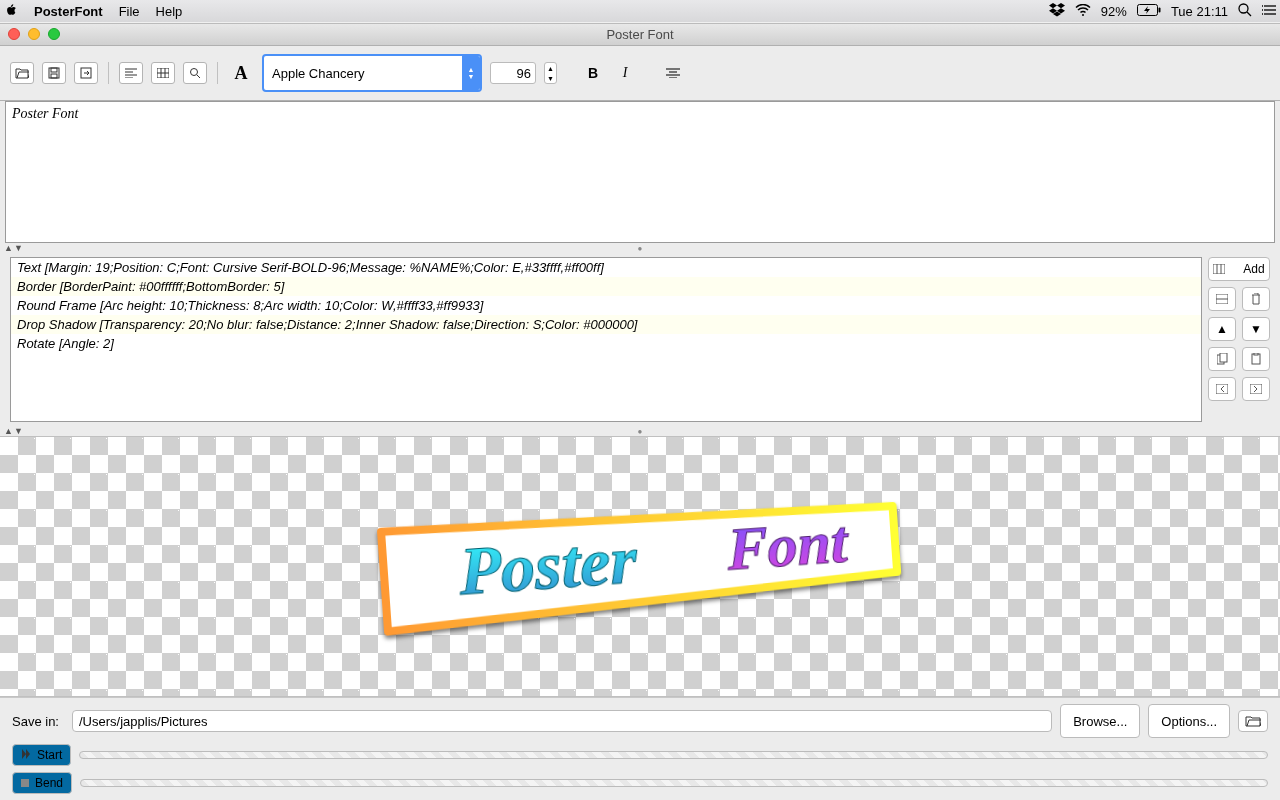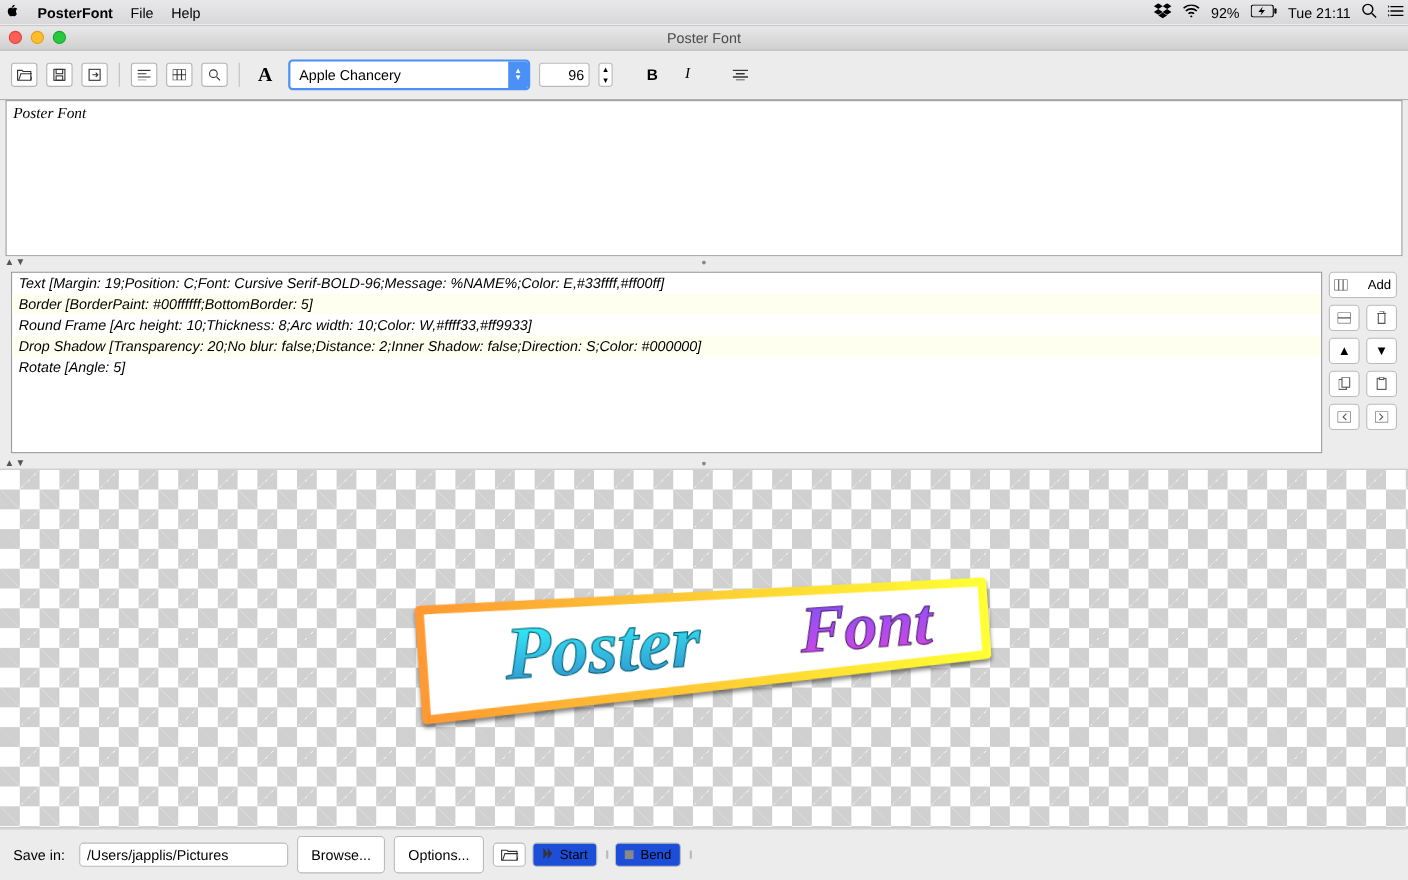--- a/index.html
+++ b/index.html
@@ -20,21 +20,21 @@
   .tr-close { background: #ff5f57; border: 0.5px solid #e14239; }
   .tr-min { background: #ffbd2e; border: 0.5px solid #e1a116; }
   .tr-max { background: #28c940; border: 0.5px solid #17a82b; }
   .titlebar .title { margin: 0 auto; color: #4a4a4a; font-size: 13px; }
   
   
   .toolbar { background: #ececec; border-bottom: 1px solid #b0b0b0; padding: 8px 10px; display: flex; align-items: center; gap: 8px; }
   .tb-btn { width: 24px; height: 22px; background: #fff; border: 1px solid #b4b4b4; border-radius: 3px; display: flex; align-items: center; justify-content: center; font-size: 11px; cursor: pointer; }
   .tb-sep { width: 1px; height: 22px; background: #c0c0c0; margin: 0 2px; }
   .tb-letter { width: 26px; height: 24px; display: flex; align-items: center; justify-content: center; font-size: 18px; font-family: Georgia, serif; font-weight: bold; }
-  .font-select { width: 220px; height: 28px; border: 2px solid #4a90f7; border-radius: 4px; display: flex; align-items: center; background: #fff; position: relative; padding-left: 8px; font-size: 13px; }
+  .font-select { width: 220px; height: 38px; border: 2px solid #4a90f7; border-radius: 4px; display: flex; align-items: center; background: #fff; position: relative; padding-left: 8px; font-size: 13px; }
   .font-select .arrows { position: absolute; right: 0; top: 0; bottom: 0; width: 18px; background: #4a90f7; border-radius: 0 2px 2px 0; display: flex; flex-direction: column; align-items: center; justify-content: center; color: #fff; font-size: 7px; line-height: 7px; }
   .size-input { width: 46px; height: 22px; border: 1px solid #bbb; border-radius: 3px; background: #fff; text-align: right; padding-right: 4px; font-size: 13px; }
   .stepper { width: 13px; height: 22px; display: flex; flex-direction: column; border: 1px solid #bbb; border-radius: 3px; background: #fff; }
   .stepper div { flex: 1; display: flex; align-items: center; justify-content: center; font-size: 7px; cursor: pointer; }
   .bold-btn, .italic-btn, .align-btn { width: 24px; height: 22px; display: flex; align-items: center; justify-content: center; font-size: 14px; cursor: pointer; }
   .bold-btn { font-weight: bold; }
   .italic-btn { font-style: italic; font-family: Georgia, serif; }
   
   
   .text-area { margin: 0 5px; border: 1px solid #9a9a9a; background: #fff; height: 142px; padding: 4px 6px; font-family: "Apple Chancery", cursive; font-style: italic; font-size: 14px; overflow: auto; }
@@ -55,26 +55,26 @@
   .btnpair { display: flex; gap: 6px; }
   .sq-btn { flex: 1; height: 24px; border: 1px solid #bbb; border-radius: 4px; background: #fff; display: flex; align-items: center; justify-content: center; cursor: pointer; font-size: 12px; }
   
   
   .preview { flex: 1; position: relative; margin: 0; background-color: #fff; background-image: linear-gradient(45deg, #d0d0d0 25%, transparent 25%), linear-gradient(-45deg, #d0d0d0 25%, transparent 25%), linear-gradient(45deg, transparent 75%, #d0d0d0 75%), linear-gradient(-45deg, transparent 75%, #d0d0d0 75%); background-size: 36px 36px; background-position: 0 0, 0 18px, 18px -18px, -18px 0px; overflow: hidden; border-top: 1px solid #c0c0c0; border-bottom: 1px solid #c0c0c0; }
   .poster-wrap { position: absolute; left: 50%; top: 50%; transform: translate(-50%, -52%); }
   .poster-frame { position: relative; transform: rotate(-4deg); filter: drop-shadow(0 3px 2px rgba(0,0,0,0.5)); }
   .poster-frame svg { display: block; }
   
   
-  .bottom { background: #ececec; padding: 6px 12px; border-top: 1px solid #c8c8c8; display: flex; flex-direction: row; gap: 6px; }
+  .bottom { background: #ececec; padding: 6px 12px; border-top: 1px solid #c8c8c8; display: flex; flex-direction: column; gap: 6px; }
   .row { display: flex; align-items: center; gap: 8px; }
   .save-label { font-size: 13px; width: 52px; }
   .path-input { flex: 1; height: 22px; border: 1px solid #bbb; border-radius: 4px; background: #fff; padding: 0 6px; font-size: 13px; }
   .btn { height: 22px; padding: 16px 12px; border: 1px solid #bbb; border-radius: 4px; background: #fff; font-size: 13px; cursor: pointer; display: flex; align-items: center; }
-  .start-stop { display: flex; align-items: center; gap: 6px; height: 22px; padding: 0 8px; border: 1px solid #bbb; border-radius: 4px; background: #1d4ed8; font-size: 12px; cursor: pointer; }
+  .start-stop { display: flex; align-items: center; gap: 6px; height: 22px; padding: 0 8px; border: 1px solid #bbb; border-radius: 4px; background: #0369a1; font-size: 12px; cursor: pointer; }
   .stop-sq { width: 8px; height: 8px; background: #888; }
   .progress { flex: 1; height: 8px; border: 1px solid #bbb; border-radius: 4px; background: repeating-linear-gradient(45deg, #e8e8e8, #e8e8e8 6px, #f4f4f4 6px, #f4f4f4 12px); }
 </style>
 </head>
 <body>
 
 <div class="menubar">
   <div class="left">
     <span><svg width="14" height="14" viewBox="0 0 16 16">
           <path fill="#000" d="M12 8.5c0-1.7 1.4-2.5 1.4-2.5s-.8-1.2-2.2-1.3c-1-.1-1.8.6-2.3.6s-1.3-.6-2.2-.6C5 4.7 3.5 5.8 3.5 8.3c0 2.6 1.9 5.2 3 5.2.6 0 1-.4 1.9-.4s1.2.4 1.9.4c1.1 0 2.7-2.4 2.7-2.4s-1-1-1-2.6zM9.8 3.7c.5-.6.9-1.5.8-2.3-.8 0-1.6.5-2.1 1.1-.5.6-.9 1.4-.8 2.2.8.1 1.6-.4 2.1-1z"></path>
@@ -198,21 +198,21 @@
     <span class="tri-r">▼</span>
     <span class="grip">●</span>
   </div>
 
   <div class="filters-row">
     <div class="filters-list">
       <div class="frow">Text [Margin: 19;Position: C;Font: Cursive Serif-BOLD-96;Message: %NAME%;Color: E,#33ffff,#ff00ff]</div>
       <div class="frow">Border [BorderPaint: #00ffffff;BottomBorder: 5]</div>
       <div class="frow">Round Frame [Arc height: 10;Thickness: 8;Arc width: 10;Color: W,#ffff33,#ff9933]</div>
       <div class="frow">Drop Shadow [Transparency: 20;No blur: false;Distance: 2;Inner Shadow: false;Direction: S;Color: #000000]</div>
-      <div class="frow">Rotate [Angle: 5]</div>
+      <div class="frow">Rotate [Angle: 2]</div>
     </div>
     <div class="side-panel">
       <div class="add-btn">
           <svg width="12" height="10" viewBox="0 0 12 10">
             <rect x="0" y="0" width="12" height="10" fill="none" stroke="#555"></rect>
             <line x1="4" y1="0" x2="4" y2="10" stroke="#555"></line>
             <line x1="8" y1="0" x2="8" y2="10" stroke="#555"></line>
           </svg>
           <span>Add</span>
         </div>

